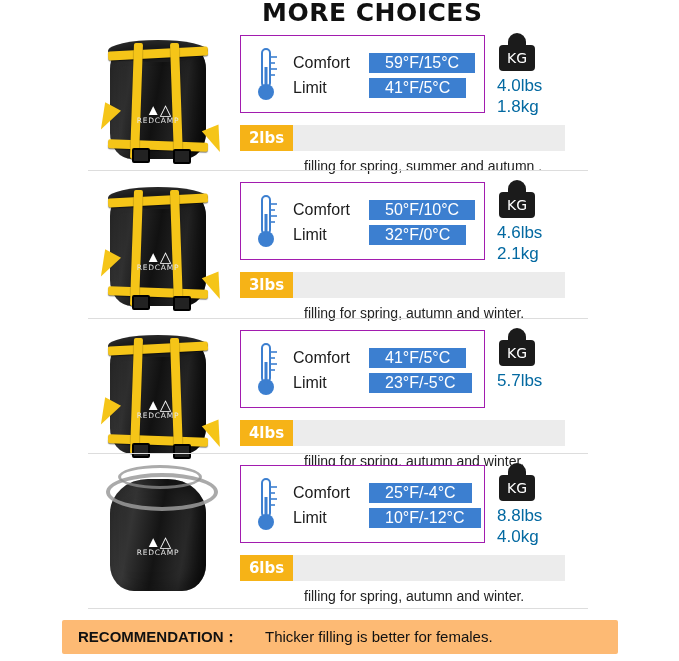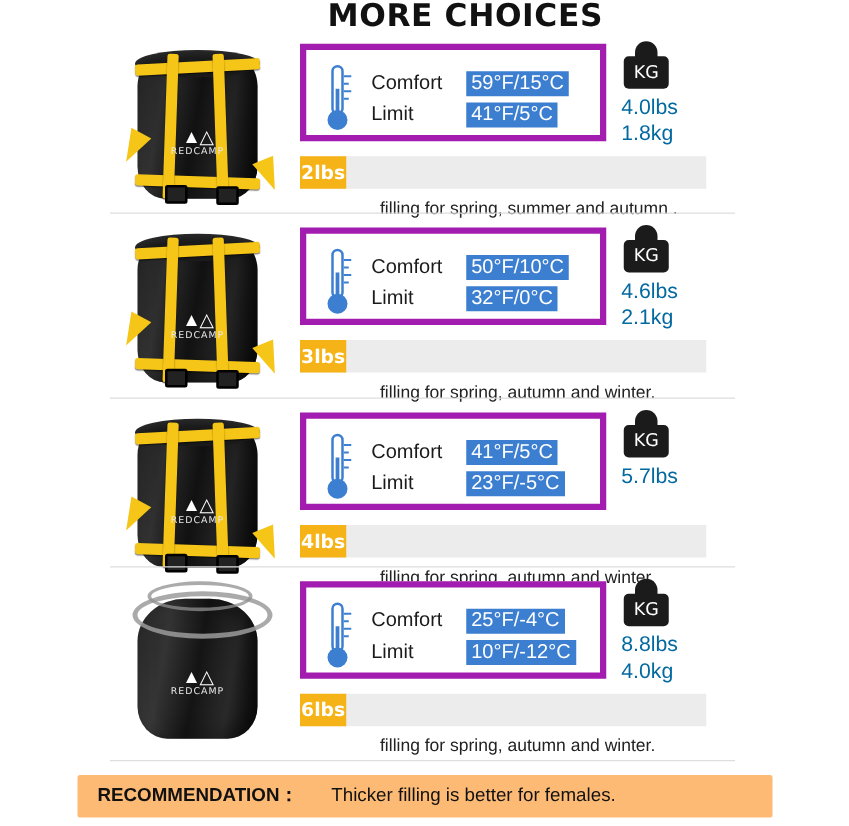--- a/index.html
+++ b/index.html
@@ -157,21 +157,21 @@
   }
 
   
   .card {
     position: absolute;
     left: 240px;
     top: 10px;
     width: 245px;
     height: 78px;
     background: #fff;
-    border: 5px solid #a21caf;
+    border: 1px solid #a21caf;
     box-sizing: border-box;
   }
   .thermo {
     position: absolute;
     left: 10px;
     top: 9px;
     width: 30px;
     height: 60px;
   }
   .temp-rows {
@@ -186,21 +186,21 @@
   }
   .temp-label {
     font-size: 16px;
     color: #1b1b1b;
     width: 76px;
   }
   .temp-val {
     font-size: 16px;
     color: #ffffff;
     background: #3c7fd0;
-    padding: 1px 4px;
+    padding: 1px 16px;
     white-space: nowrap;
   }
 
   
   .weight {
     position: absolute;
     left: 497px;
     top: 8px;
     width: 110px;
   }
@@ -246,21 +246,21 @@
     left: 240px;
     top: 100px;
     width: 325px;
     height: 26px;
     background: #ececec;
   }
   .fill-weight {
     position: absolute;
     left: 0;
     top: 0;
-    width: 37px;
+    width: 53px;
     height: 26px;
     background: #f6b317;
     color: #fff;
     font-size: 15px;
     font-weight: bold;
     line-height: 26px;
     text-align: center;
     font-family: "DejaVu Sans", sans-serif;
   }
   .fill-text {

